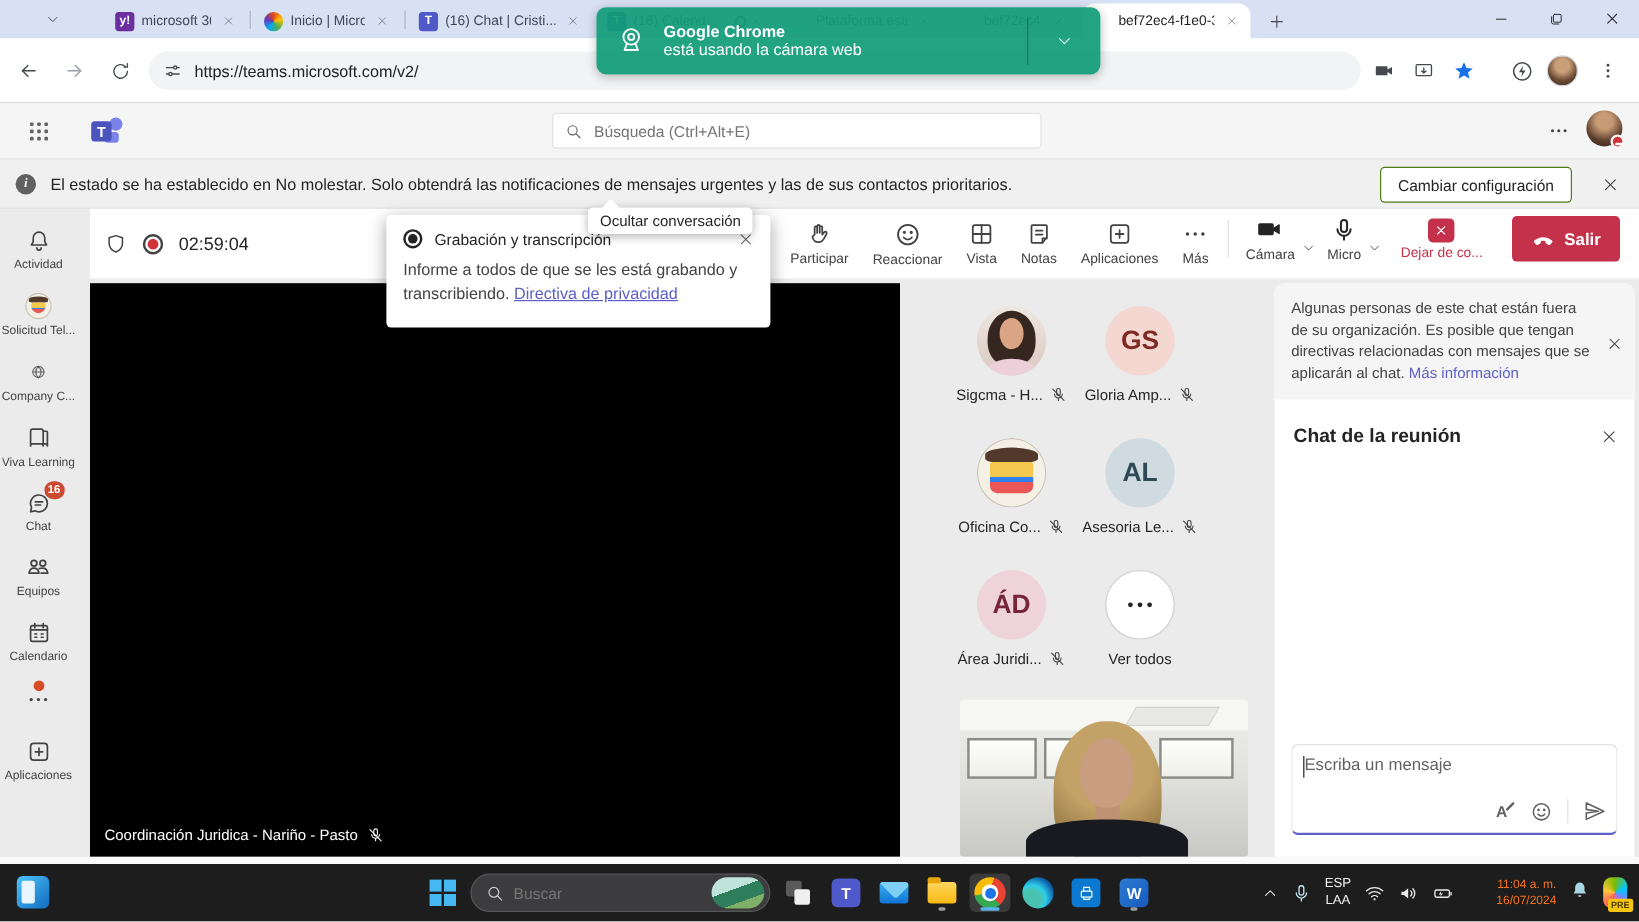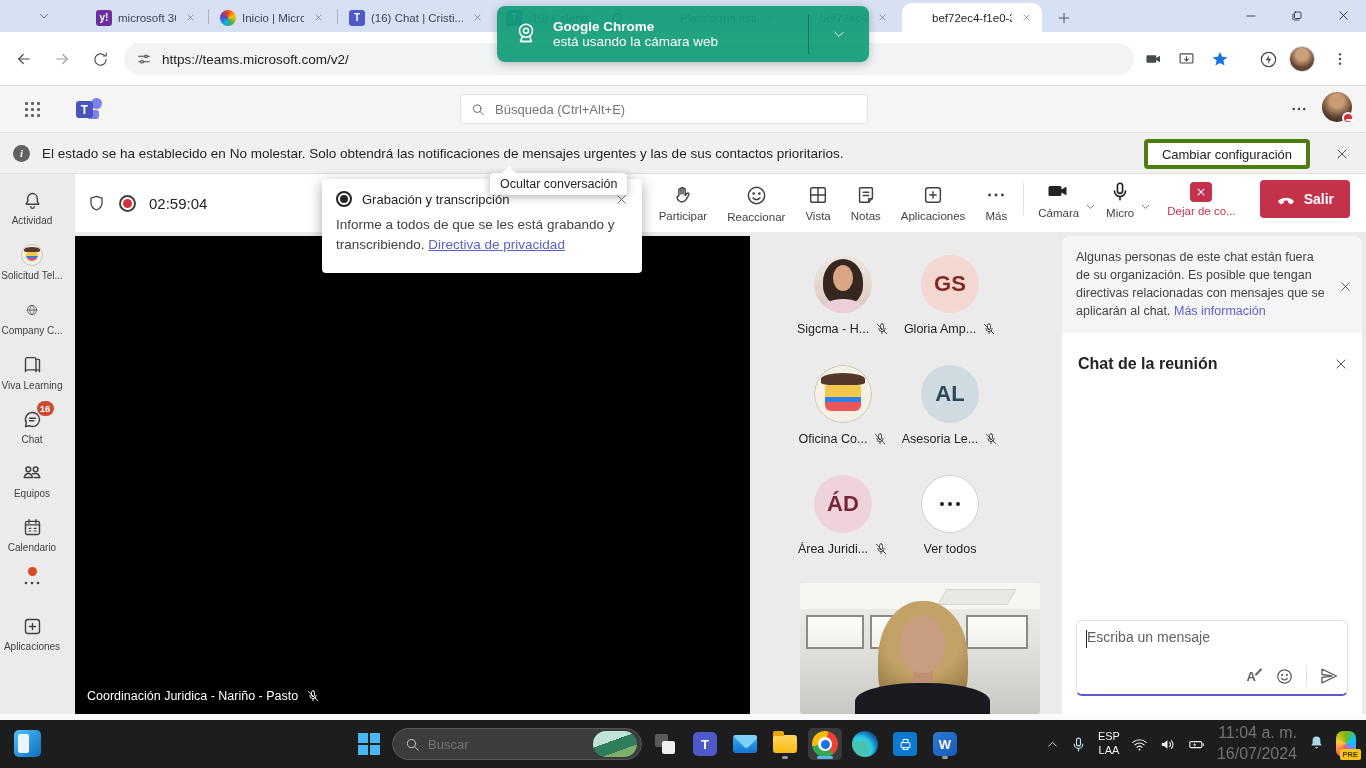--- a/index.html
+++ b/index.html
@@ -20,21 +20,21 @@
   .fav-ms { border-radius:50%; background:conic-gradient(#e64a19,#ffc107,#4caf50,#03a9f4,#673ab7,#e64a19); }
   .fav-teams { background:#5059c9; border-radius:3px; color:#fff; font-size:10px; font-weight:bold; }
   .fav-qr { display:grid; grid-template-columns:5px 3px 5px; grid-template-rows:5px 3px 5px; gap:1px; }
   .fav-qr i { background:#8a9099; } .fav-qr i:nth-child(5){ background:transparent; }
   .fav-qr.blue i { background:#4285f4; } .fav-qr.blue i:nth-child(5){ background:transparent; }
   .rec-dot { width:10px; height:10px; border-radius:50%; border:2px solid #5f6368; margin-left:4px; flex:none; }
   .newtab { position:absolute; left:1052px; top:6px; width:24px; height:24px; display:flex; align-items:center; justify-content:center; color:#45494f; }
   .wctl { position:absolute; top:0; width:46px; height:31px; display:flex; align-items:center; justify-content:center; color:#202124; }
 
   
-  .camnotif { position:absolute; left:497px; top:6px; width:372px; height:56px; background:rgba(17,156,121,0.93); border-radius:8px; box-shadow:0 2px 8px rgba(0,0,0,.25); display:flex; align-items:center; color:#fff; z-index:40; }
+  .camnotif { position:absolute; left:497px; top:6px; width:420px; height:56px; background:rgba(17,156,121,0.93); border-radius:8px; box-shadow:0 2px 8px rgba(0,0,0,.25); display:flex; align-items:center; color:#fff; z-index:40; }
   .camnotif .cn-icon { margin:0 14px 0 16px; }
   .camnotif .cn-t1 { font-size:13.5px; font-weight:bold; }
   .camnotif .cn-t2 { font-size:13.5px; }
   .camnotif .cn-div { width:1px; height:40px; background:rgba(10,90,70,.55); margin-left:auto; }
   .camnotif .cn-chev { width:60px; display:flex; align-items:center; justify-content:center; color:#eafff8; }
 
   
   .chrometb { position:absolute; left:0; top:32px; width:1366px; height:54px; background:#fff; border-bottom:1px solid #dadce0; }
   .navbtn { position:absolute; top:13px; width:28px; height:28px; display:flex; align-items:center; justify-content:center; color:#454a50; }
   .omnibox { position:absolute; left:124px; top:11px; width:1010px; height:32px; background:#f1f3f4; border-radius:16px; display:flex; align-items:center; padding:0 12px; }
@@ -55,21 +55,21 @@
   .t-search input { border:none; outline:none; background:transparent; font-size:13px; color:#616161; margin-left:10px; width:100%; font-family:inherit; }
   .t-more { position:absolute; right:58px; top:14px; color:#424242; }
   .t-avatar { position:absolute; right:14px; top:6px; width:30px; height:30px; border-radius:50%; background:radial-gradient(circle at 50% 30%, #c79b74 26%, #5a3d2e 65%, #382317 100%); }
   .dnd { position:absolute; right:-2px; bottom:-2px; width:12px; height:12px; border-radius:50%; background:#d13438; border:2px solid #f5f5f5; }
   .dnd::after { content:""; position:absolute; left:2px; top:4.5px; width:8px; height:2.5px; background:#fff; border-radius:1px; }
 
   
   .banner { position:absolute; left:0; top:46px; width:1366px; height:42px; background:#f0f0f0; border-top:1px solid #e5e5e5; border-bottom:1px solid #e0e0e0; display:flex; align-items:center; }
   .banner .info { width:17px; height:17px; border-radius:50%; background:#616161; color:#f0f0f0; font-size:11px; font-weight:bold; display:flex; align-items:center; justify-content:center; margin:0 12px 0 13px; font-family:"Liberation Serif",serif; font-style:italic; }
   .banner .btxt { font-size:13.5px; color:#242424; }
-  .banner .bbtn { position:absolute; right:56px; top:6px; height:30px; padding:0 14px; background:#fff; border:4px solid #4d7c0f; border-radius:4px; font-size:13px; color:#242424; display:flex; align-items:center; }
+  .banner .bbtn { position:absolute; right:56px; top:6px; height:30px; padding:0 14px; background:#fff; border:1px solid #4d7c0f; border-radius:4px; font-size:13px; color:#242424; display:flex; align-items:center; }
   .banner .bclose { position:absolute; right:12px; top:9px; width:24px; height:24px; display:flex; align-items:center; justify-content:center; color:#424242; }
 
   
   .rail { position:absolute; left:0; top:88px; width:75px; height:540px; background:#ebebeb; }
   .rail-item { position:relative; width:64px; display:flex; flex-direction:column; align-items:center; color:#424242; }
   .rail-item .ric { position:relative; height:24px; display:flex; align-items:center; justify-content:center; }
   .rail-item .rlb { font-size:10px; color:#424242; margin-top:3px; max-width:72px; white-space:nowrap; overflow:hidden; }
   .rbadge { position:absolute; top:-6px; right:-11px; min-width:17px; height:15px; border-radius:8px; background:#cc4a31; color:#fff; font-size:9.5px; font-weight:bold; display:flex; align-items:center; justify-content:center; padding:0 3px; }
   .rdot { width:9px; height:9px; border-radius:50%; background:#d74b27; }
   .emblem { border-radius:50%; background:#f5f0e6; position:relative; overflow:hidden; border:1px solid #c9c2b4; }
@@ -178,21 +178,21 @@
   .folder { position:relative; width:24px; height:18px; background:linear-gradient(180deg,#ffd75e,#f8b912); border-radius:2px 3px 3px 3px; }
   .folder::before { content:""; position:absolute; left:0; top:-4px; width:11px; height:5px; background:#e8a50c; border-radius:2px 2px 0 0; }
   .mail-ico { position:relative; width:24px; height:18px; background:linear-gradient(180deg,#35b2f2,#1273d4); border-radius:3px; overflow:hidden; }
   .mail-ico::before { content:""; position:absolute; left:1px; top:-9px; width:22px; height:18px; background:#7fd0f7; transform:rotate(45deg); border-radius:3px; }
   .chrome-ico { position:relative; width:26px; height:26px; border-radius:50%; background:conic-gradient(from 140deg,#34a853 0 120deg,#fbbc05 0 235deg,#ea4335 0 360deg); }
   .chrome-ico::before { content:""; position:absolute; left:6px; top:6px; width:14px; height:14px; border-radius:50%; background:#fff; }
   .chrome-ico::after { content:""; position:absolute; left:8.5px; top:8.5px; width:9px; height:9px; border-radius:50%; background:#1a73e8; }
   .edge-ico { width:26px; height:26px; border-radius:50%; background:radial-gradient(circle at 30% 70%,#49c3b1 0 30%,#2ccdea 45%,#0c59a4 75%); }
   .tray { position:absolute; right:10px; top:4px; height:40px; display:flex; align-items:center; gap:11px; color:#eaeaea; }
   .lang { font-size:11px; line-height:1.25; text-align:center; color:#f0f0f0; }
-  .clock { font-size:16px; line-height:1.3; text-align:right; color:#737373; }
+  .clock { font-size:10px; line-height:1.3; text-align:right; color:#f97316;margin-left:24px; }
   .copilot { position:relative; width:20px; height:26px; border-radius:7px; background:conic-gradient(from 210deg,#ff5f5f,#ffc83d,#7fba00,#00c7ff,#8a7bff,#ff5f5f); }
   .copilot .pre { position:absolute; right:-5px; bottom:-3px; background:#f8c611; color:#4a3b00; font-size:7.5px; font-weight:bold; padding:1px 3px; border-radius:2px; }
 </style>
 </head>
 <body>
 
 <div id="screen">
 
   <div class="tabstrip">
     <div class="tabsearch">

